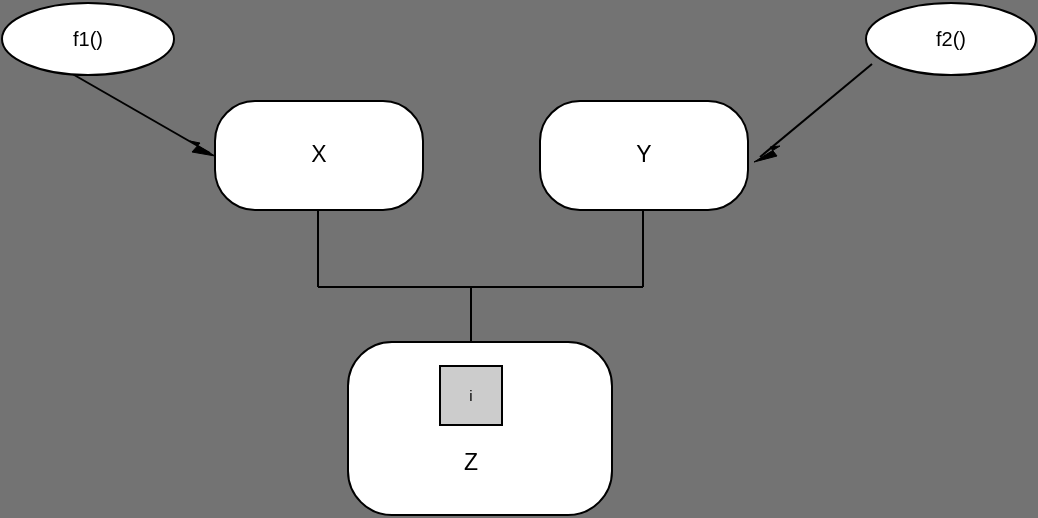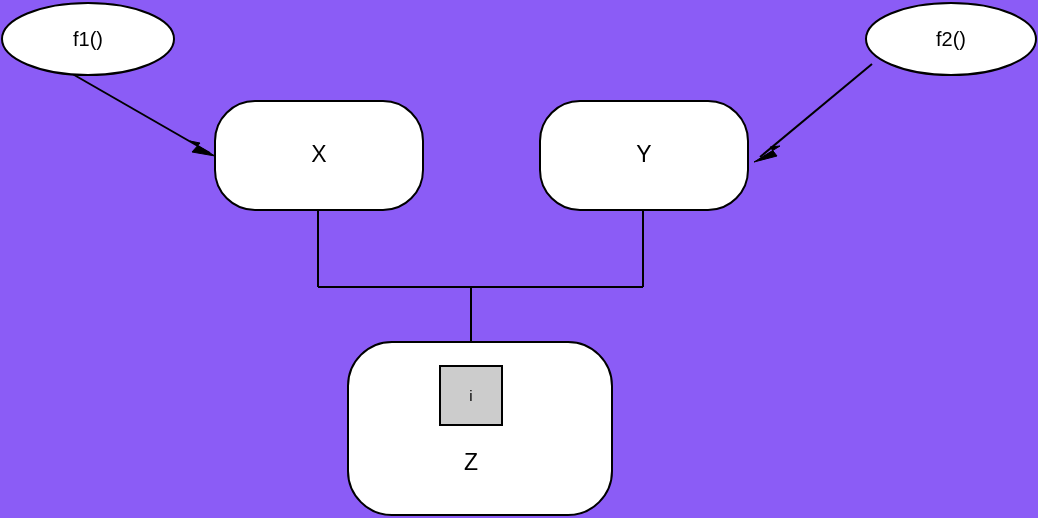--- a/index.html
+++ b/index.html
@@ -7,21 +7,21 @@
     padding: 0;
     background: #ffffff;
   }
   body {
     font-family: "Liberation Sans", sans-serif;
   }
   #canvas {
     position: relative;
     width: 1038px;
     height: 518px;
-    background: #8b5cf6;
+    background: #737373;
     overflow: hidden;
   }
   #diagram-svg {
     position: absolute;
     left: 0;
     top: 0;
     width: 1038px;
     height: 518px;
     display: block;
   }

